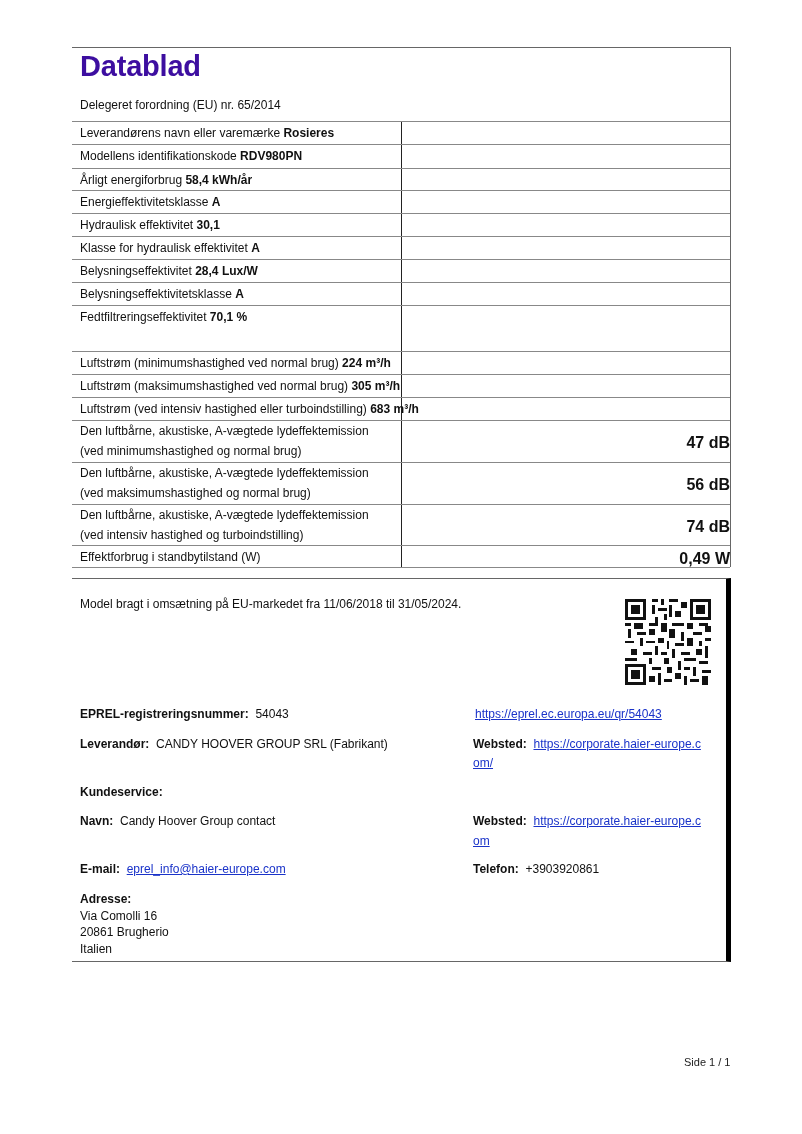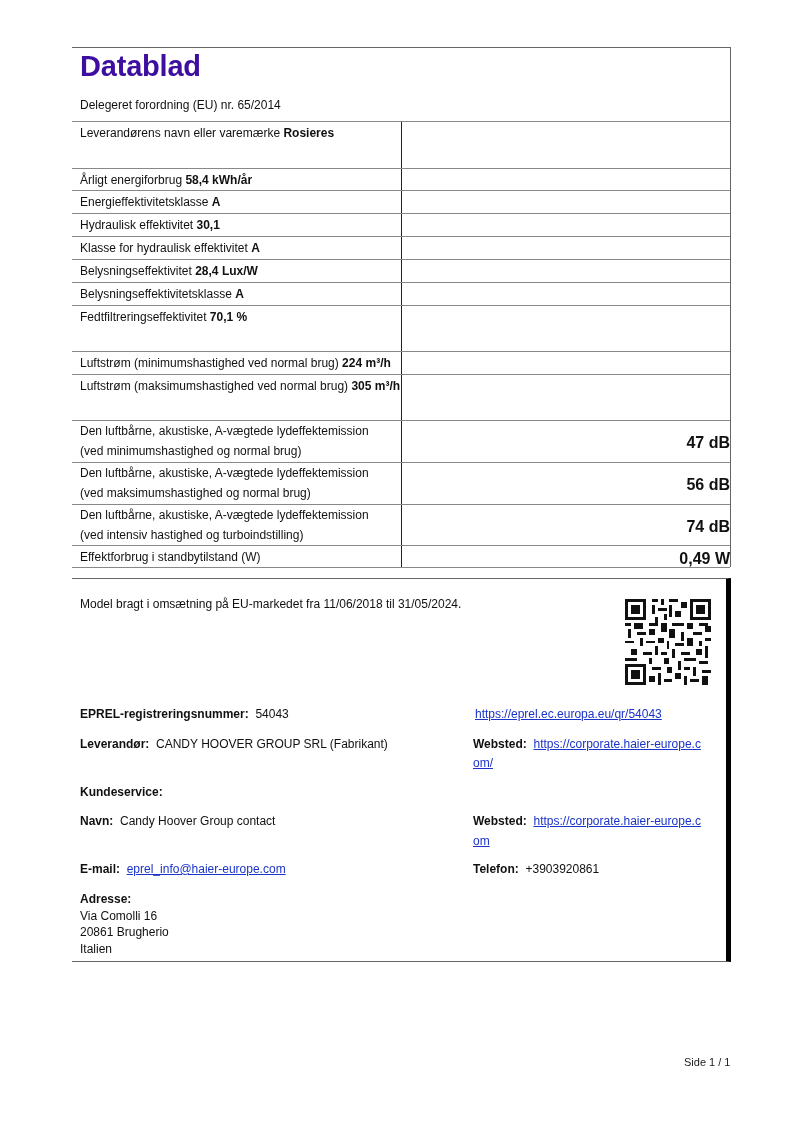--- a/index.html
+++ b/index.html
@@ -43,20 +43,23 @@
 
 <div class="box1">
   <div class="title">Datablad</div>
   <div class="subtitle">Delegeret forordning (EU) nr. 65/2014</div>
 
   <div class="vdiv" style="top:73px;height:447px;"></div>
 
   <div class="row" style="top:73px;height:23px;">
     <span class="lbl" style="top:4px;"><span>Leverandørens navn eller varemærke</span> <b>Rosieres</b></span>
   </div>
+  <div class="row" style="top:96px;height:23px;">
+    <span class="lbl" style="top:4px;"><span>Modellens identifikationskode</span> <b>RDV980PN</b></span>
+  </div>
   <div class="row" style="top:120px;height:23px;">
     <span class="lbl" style="top:4px;"><span>Årligt energiforbrug</span> <b>58,4 kWh/år</b></span>
   </div>
   <div class="row" style="top:142px;height:23px;">
     <span class="lbl" style="top:4px;"><span>Energieffektivitetsklasse</span> <b>A</b></span>
   </div>
   <div class="row" style="top:165px;height:23px;">
     <span class="lbl" style="top:4px;"><span>Hydraulisk effektivitet</span> <b>30,1</b></span>
   </div>
   <div class="row" style="top:188px;height:23px;">
@@ -69,20 +72,23 @@
     <span class="lbl" style="top:4px;"><span>Belysningseffektivitetsklasse</span> <b>A</b></span>
   </div>
   <div class="row" style="top:257px;height:23px;">
     <span class="lbl" style="top:4px;"><span>Fedtfiltreringseffektivitet</span> <b>70,1 %</b></span>
   </div>
   <div class="row" style="top:303px;height:23px;">
     <span class="lbl" style="top:4px;"><span>Luftstrøm (minimumshastighed ved normal brug)</span> <b>224 m³/h</b></span>
   </div>
   <div class="row" style="top:326px;height:23px;">
     <span class="lbl" style="top:4px;"><span>Luftstrøm (maksimumshastighed ved normal brug)</span> <b>305 m³/h</b></span>
+  </div>
+  <div class="row" style="top:349px;height:23px;">
+    <span class="lbl" style="top:4px;"><span>Luftstrøm (ved intensiv hastighed eller turboindstilling)</span> <b>683 m³/h</b></span>
   </div>
 
   <div class="row two" style="top:372px;height:42px;">
     <div class="lbl" style="top:0px;">
       <div>Den luftbårne, akustiske, A-vægtede lydeffektemission</div>
       <div>(ved minimumshastighed og normal brug)</div>
     </div>
     <div class="val" style="top:13px;">47 dB</div>
   </div>
   <div class="row two" style="top:414px;height:42px;">

